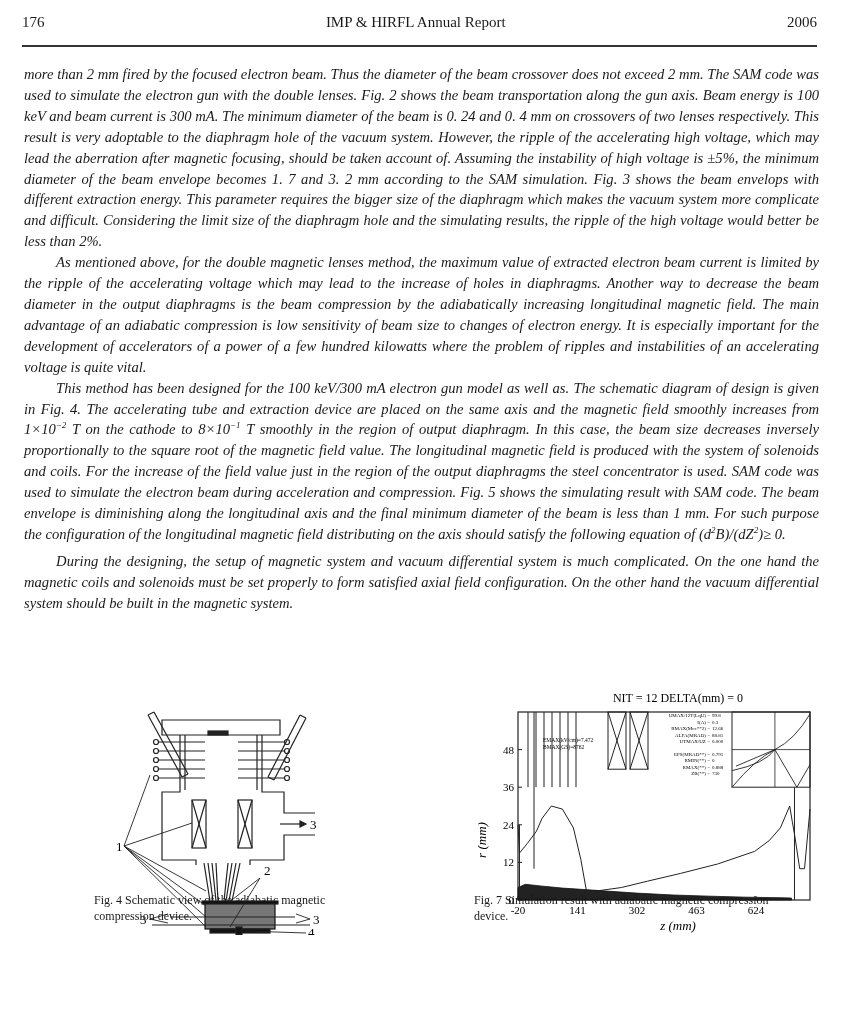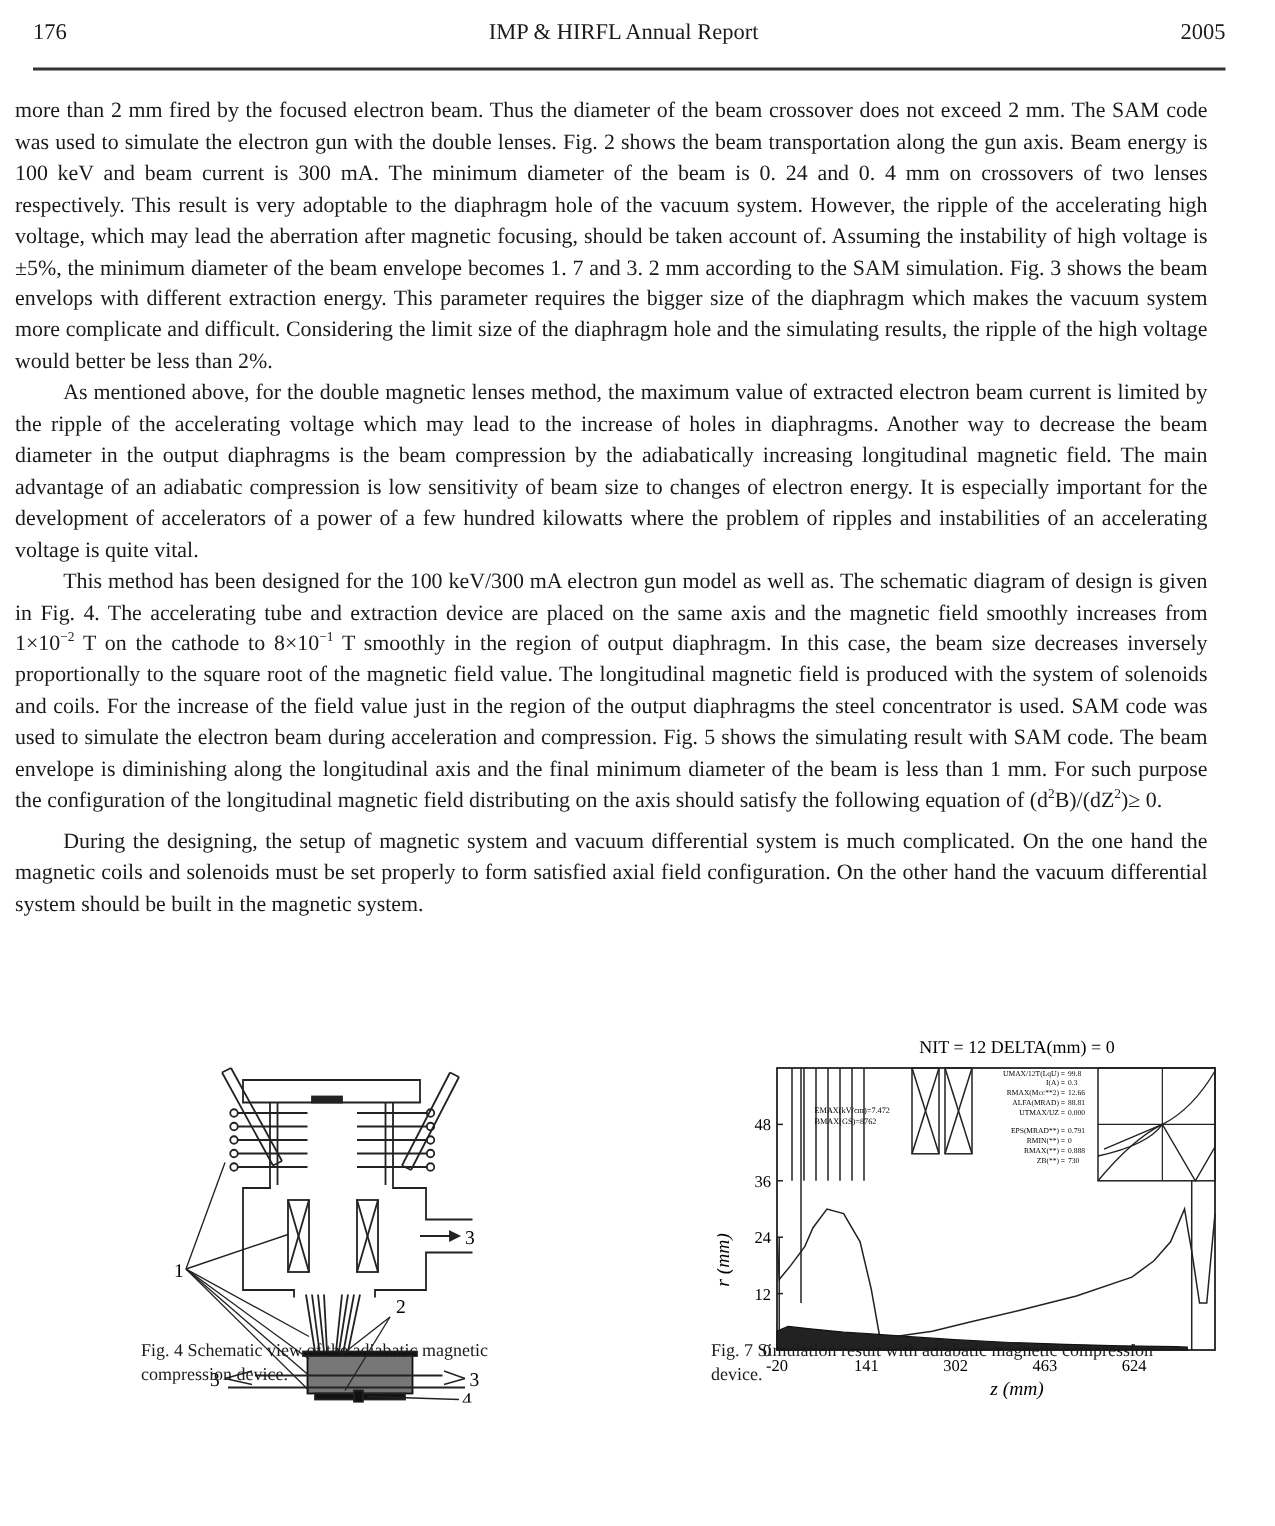--- a/index.html
+++ b/index.html
@@ -8,22 +8,22 @@
     font-family: "Liberation Serif", "DejaVu Serif", serif; color: #1a1a1a;
   }
   .header {
     position: absolute; left: 22px; top: 14px; width: 795px; height: 22px;
     font-size: 15px; display: flex; justify-content: space-between; align-items: flex-start;
   }
   .header-rule {
     position: absolute; left: 22px; top: 45px; width: 795px; height: 2px; background: #333;
   }
   .body-text {
-    position: absolute; left: 10px; top: 64px; width: 795px;
-    font-size: 14.6px; line-height: 20.9px; text-align: justify;
+    position: absolute; left: 24px; top: 64px; width: 795px;
+    font-size: 14.6px; line-height: 20.9px; text-align: justify; font-style: italic;
   }
   .body-text p { margin: 0; }
   .body-text p.indent { text-indent: 2.2em; }
   .body-text p.gap { margin-top: 6px; }
   sup { font-size: 9px; line-height: 0; }
   .fig4 { position: absolute; left: 110px; top: 705px; width: 240px; height: 230px; }
   .fig5 { position: absolute; left: 478px; top: 690px; width: 340px; height: 250px; }
   .caption {
     position: absolute; top: 892px; font-size: 12px; line-height: 16px;
     font-family: "Liberation Serif", serif;
@@ -31,21 +31,21 @@
   .cap4 { left: 94px; width: 270px; }
   .cap5 { left: 474px; width: 320px; }
   svg text { font-family: "Liberation Serif", serif; }
 </style>
 </head>
 <body>
 
 <div class="header">
   <span>176</span>
   <span>IMP &amp; HIRFL Annual Report</span>
-  <span>2005</span>
+  <span>2006</span>
 </div>
 <div class="header-rule"></div>
 
 <div class="body-text">
   <p>more than 2 mm fired by the focused electron beam. Thus the diameter of the beam crossover does not exceed 2 mm. The SAM code was used to simulate the electron gun with the double lenses. Fig. 2 shows the beam transportation along the gun axis. Beam energy is 100 keV and beam current is 300 mA. The minimum diameter of the beam is 0. 24 and 0. 4 mm on crossovers of two lenses respectively. This result is very adoptable to the diaphragm hole of the vacuum system. However, the ripple of the accelerating high voltage, which may lead the aberration after magnetic focusing, should be taken account of. Assuming the instability of high voltage is ±5%, the minimum diameter of the beam envelope becomes 1. 7 and 3. 2 mm according to the SAM simulation. Fig. 3 shows the beam envelops with different extraction energy. This parameter requires the bigger size of the diaphragm which makes the vacuum system more complicate and difficult. Considering the limit size of the diaphragm hole and the simulating results, the ripple of the high voltage would better be less than 2%.</p>
   <p class="indent">As mentioned above, for the double magnetic lenses method, the maximum value of extracted electron beam current is limited by the ripple of the accelerating voltage which may lead to the increase of holes in diaphragms. Another way to decrease the beam diameter in the output diaphragms is the beam compression by the adiabatically increasing longitudinal magnetic field. The main advantage of an adiabatic compression is low sensitivity of beam size to changes of electron energy. It is especially important for the development of accelerators of a power of a few hundred kilowatts where the problem of ripples and instabilities of an accelerating voltage is quite vital.</p>
   <p class="indent"><span>This method has been designed for the 100 keV/300 mA electron gun model as well as. The schematic diagram of design is given in Fig. 4. The accelerating tube and extraction device are placed on the same axis and the magnetic field smoothly increases from 1×10</span><sup>−2</sup><span> T on the cathode to 8×10</span><sup>−1</sup><span> T smoothly in the region of output diaphragm. In this case, the beam size decreases inversely proportionally to the square root of the magnetic field value. The longitudinal magnetic field is produced with the system of solenoids and coils. For the increase of the field value just in the region of the output diaphragms the steel concentrator is used. SAM code was used to simulate the electron beam during acceleration and compression. Fig. 5 shows the simulating result with SAM code. The beam envelope is diminishing along the longitudinal axis and the final minimum diameter of the beam is less than 1 mm. For such purpose the configuration of the longitudinal magnetic field distributing on the axis should satisfy the following equation of (d</span><sup>2</sup><span>B)/(dZ</span><sup>2</sup><span>)≥ 0.</span></p>
   <p class="indent gap">During the designing, the setup of magnetic system and vacuum differential system is much complicated. On the one hand the magnetic coils and solenoids must be set properly to form satisfied axial field configuration. On the other hand the vacuum differential system should be built in the magnetic system.</p>
 </div>
 

